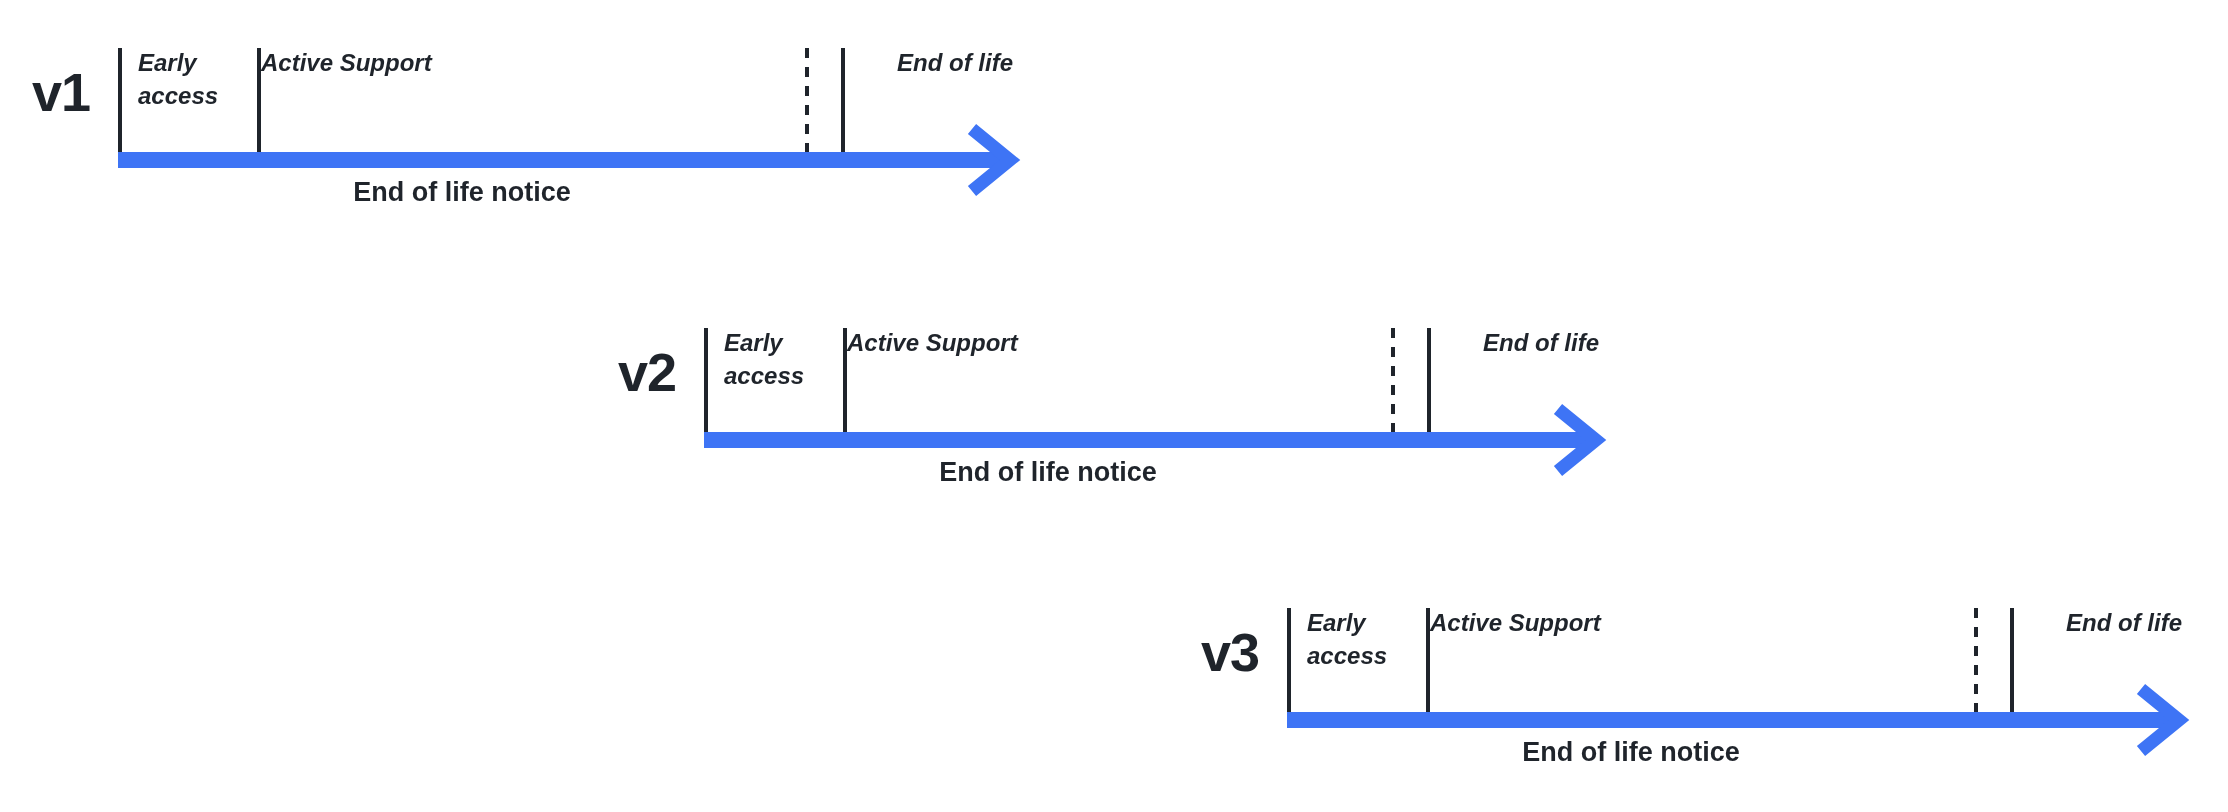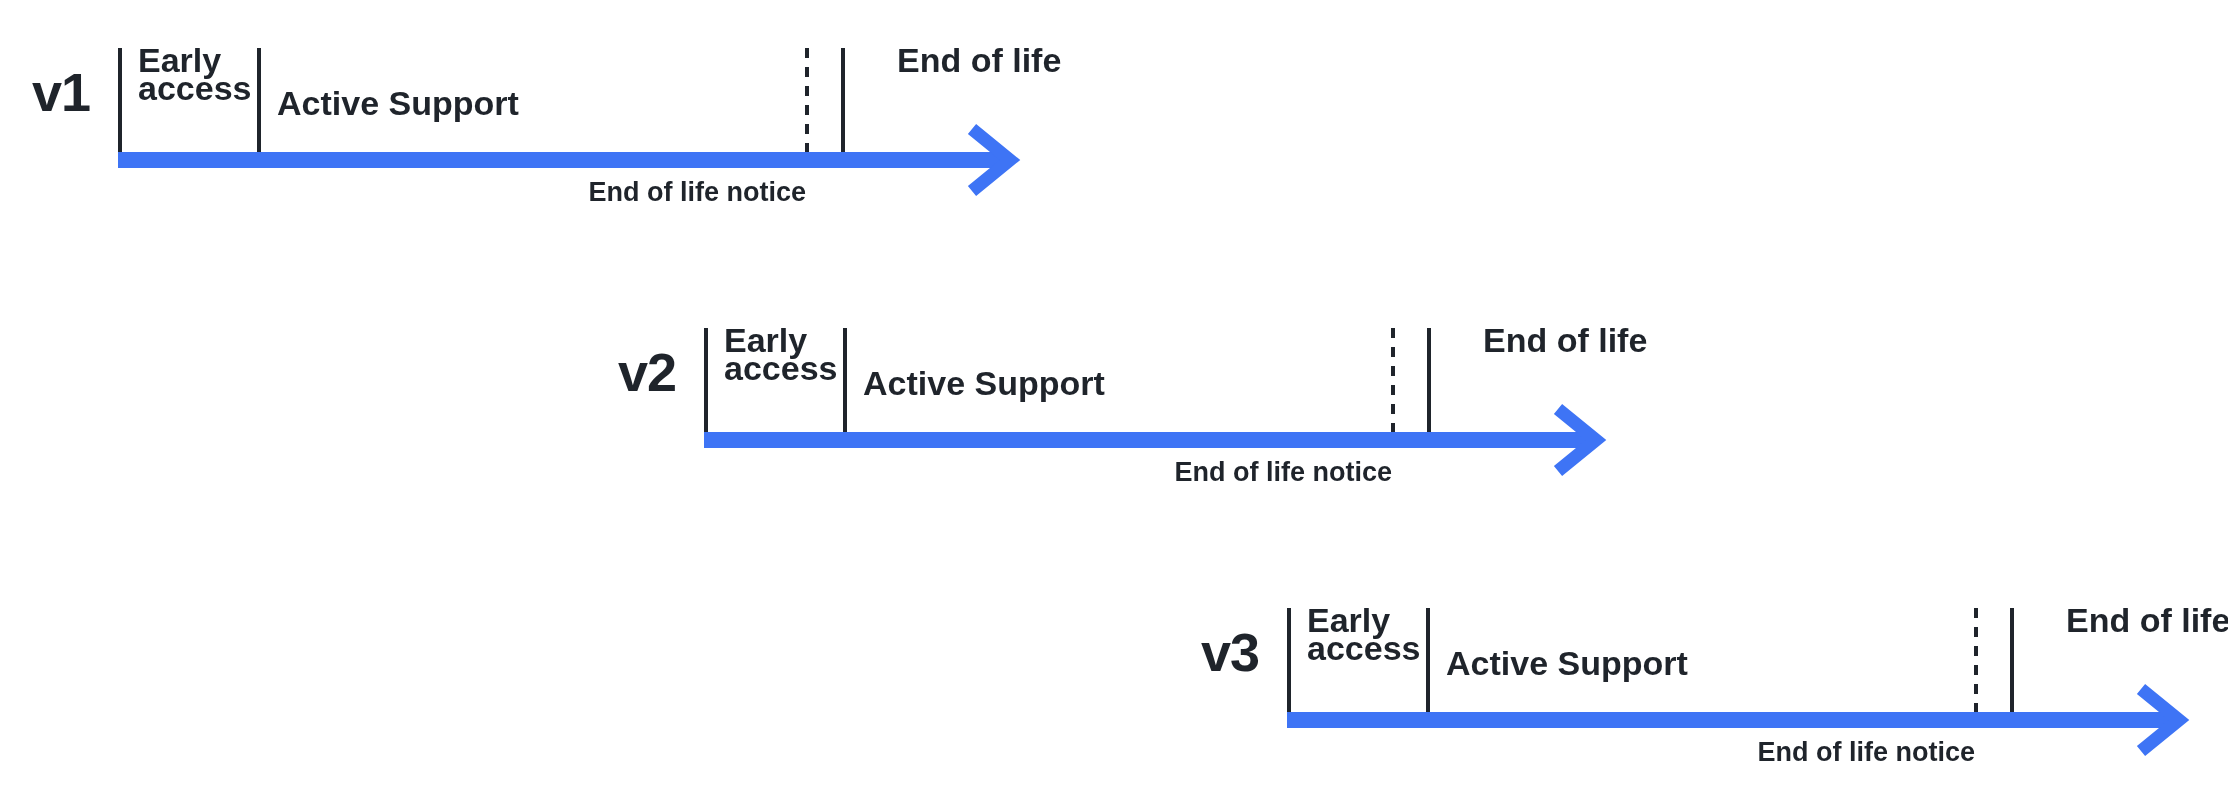--- a/index.html
+++ b/index.html
@@ -53,25 +53,26 @@
     top: 18px;
     width: 4px;
     height: 104px;
     background: repeating-linear-gradient(180deg,
       var(--ink) 0px, var(--ink) 10px,
       transparent 10px, transparent 19px);
   }
   .phase-label {
     position: absolute;
     top: 16px;
-    font-size: 34px;
-    line-height: 28px;
+    font-size: 24px;
+    line-height: 33px;
+    font-style: italic;
   }
   .phase-early   { left: 120px; width: 104px; }
-  .phase-active  { left: 259px; white-space: nowrap; margin-top: 43px; }
+  .phase-active  { left: 243px; white-space: nowrap; }
   .phase-eol     { left: 879px; white-space: nowrap; }
   .arrow-shaft {
     position: absolute;
     left: 100px;
     top: 122px;
     width: 888px;
     height: 16px;
     background: var(--blue);
   }
   .arrow-head {
@@ -86,21 +87,21 @@
     stroke: var(--blue);
     stroke-width: 13;
     stroke-linecap: butt;
     stroke-linejoin: miter;
   }
   .notice-label {
     position: absolute;
     left: 100px;
     top: 146px;
     width: 688px;
-    text-align: right;
+    text-align: center;
     font-size: 27px;
     line-height: 33px;
     white-space: nowrap;
   }
 </style>
 </head>
 <body>
 
 <div id="canvas">
 

